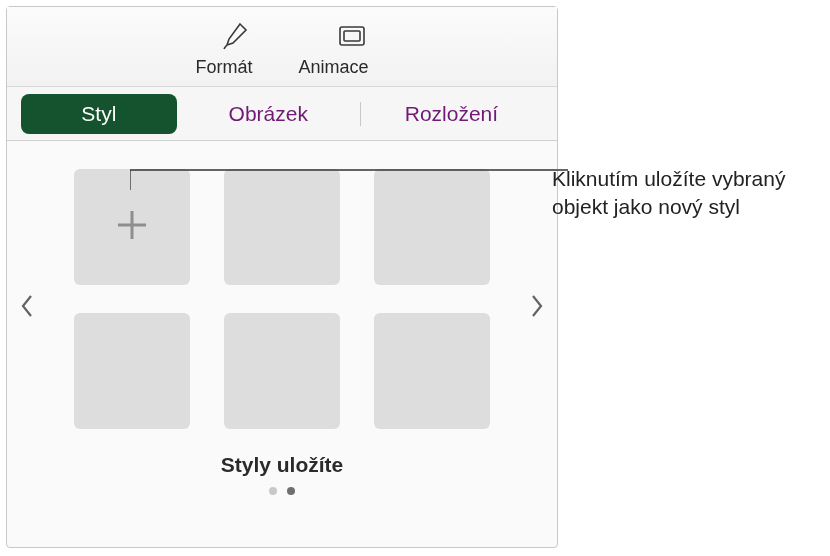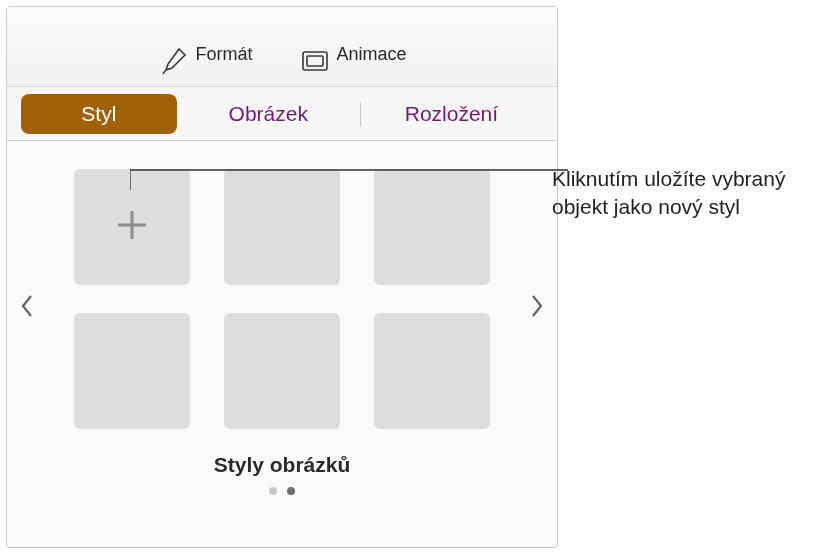--- a/index.html
+++ b/index.html
@@ -28,22 +28,22 @@
       display: flex;
       justify-content: center;
       gap: 46px;
       align-items: flex-end;
       padding-bottom: 8px;
       border-bottom: 1px solid #d8d8d8;
       background: linear-gradient(#fbfbfb, #f2f2f2);
     }
     .toolbar-item {
       display: flex;
-      flex-direction: row;
-      align-items: flex-start;
+      flex-direction: column;
+      align-items: flex-end;
       gap: 4px;
       cursor: pointer;
     }
     .toolbar-item .icon-wrap {
       width: 34px;
       height: 34px;
       display: flex;
       align-items: center;
       justify-content: center;
     }
@@ -63,21 +63,21 @@
       height: 40px;
       display: flex;
       align-items: center;
       justify-content: center;
       font-size: 21px;
       color: #701a75;
       cursor: pointer;
       position: relative;
     }
     .tab.active {
-      background: #a16207;
+      background: #14532d;
       color: #fff;
       border-radius: 8px;
       font-weight: 500;
       flex: 0.85;
     }
     .tab + .tab::before {
       content: "";
       position: absolute;
       left: 0;
       top: 8px;
@@ -223,21 +223,21 @@
             </svg>
         </span>
       </div>
       <div class="style-slot"></div>
       <div class="style-slot"></div>
       <div class="style-slot"></div>
       <div class="style-slot"></div>
       <div class="style-slot"></div>
     </div>
 
-    <div class="section-title">Styly obrázků</div>
+    <div class="section-title">Styly uložíte</div>
 
     <div class="page-dots">
       <div class="dot"></div>
       <div class="dot active"></div>
     </div>
   </div>
 </div>
 
 <div class="callout-line" style="left:130px; top:168px; width:438px; height:24px;">
   <svg width="438" height="24" viewBox="0 0 438 24">

